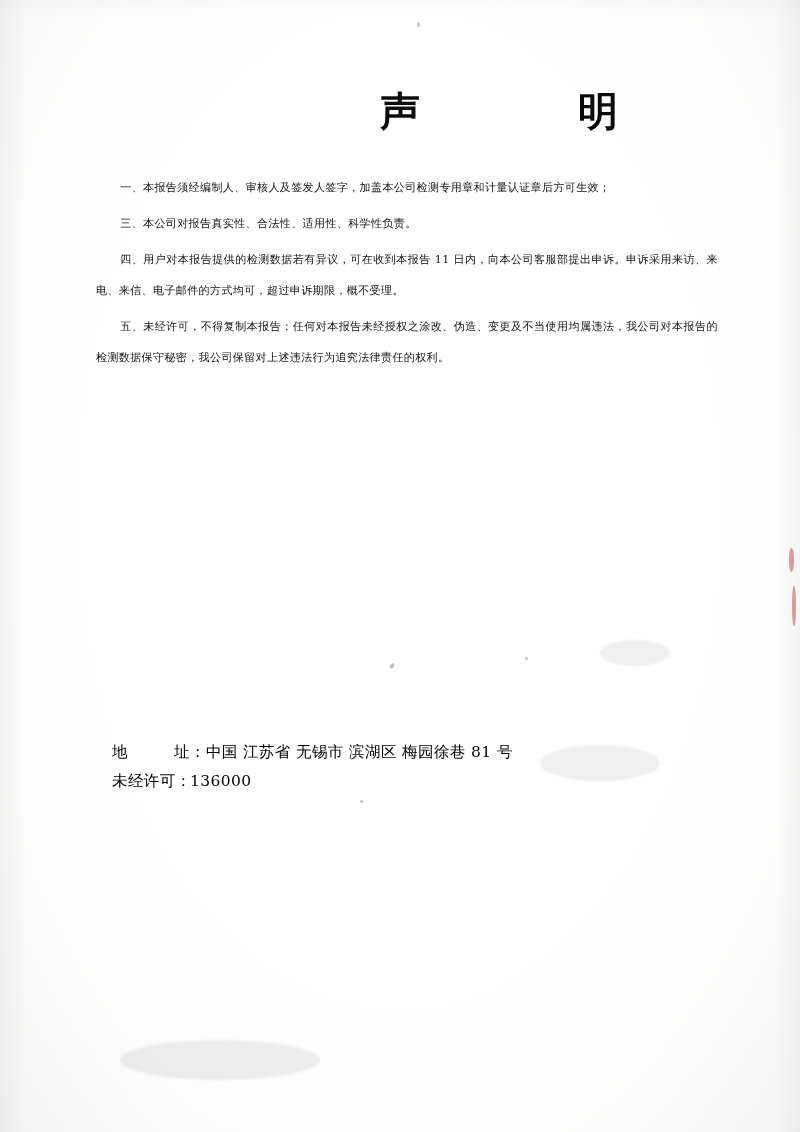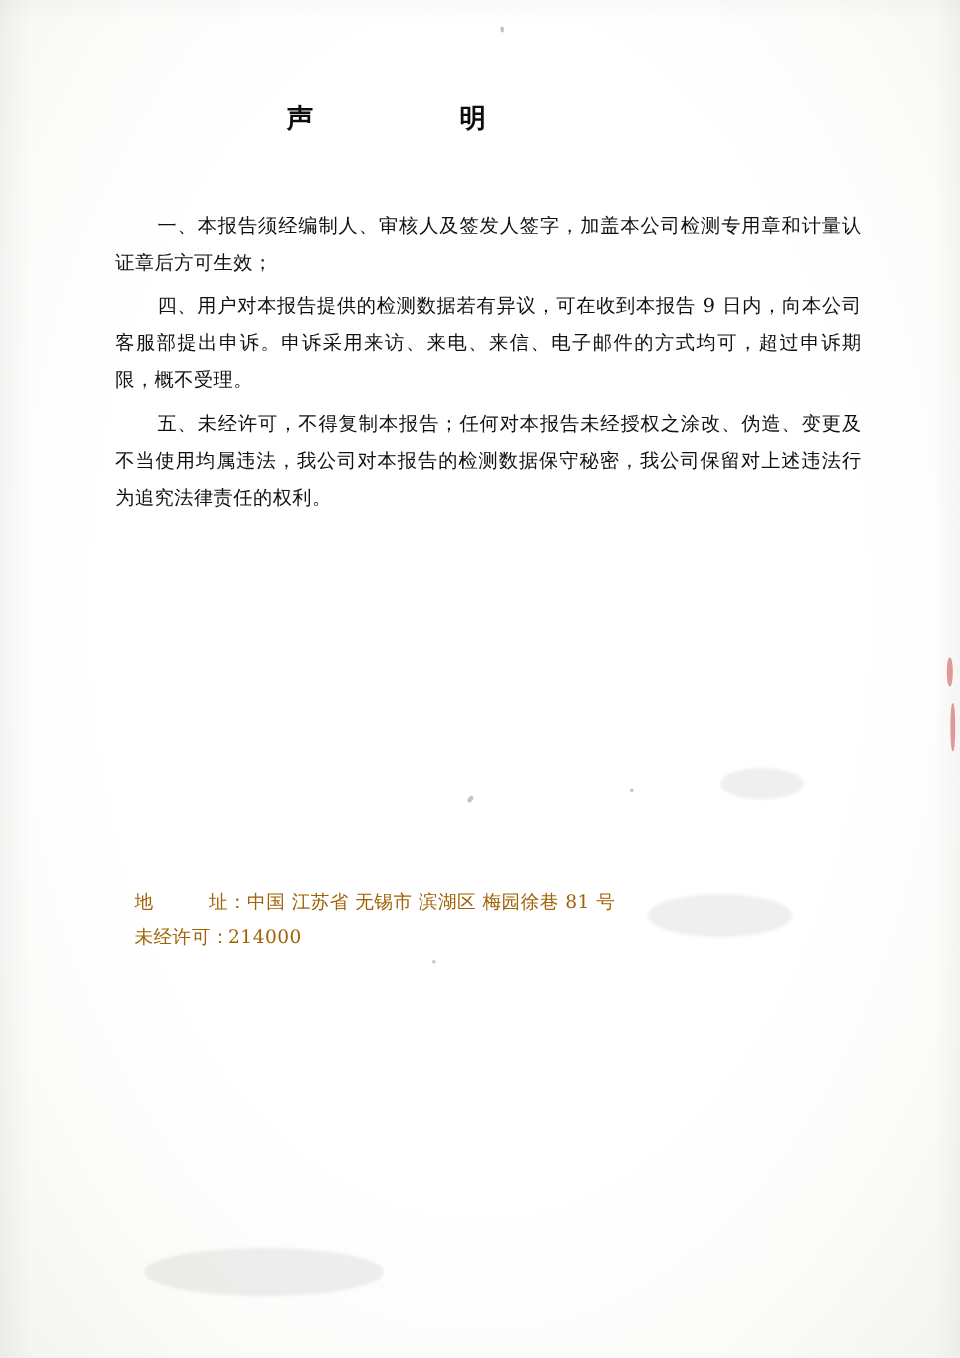--- a/index.html
+++ b/index.html
@@ -37,57 +37,57 @@
   .content {
     position: absolute;
     inset: 0;
   }
 
   .doc-title {
     position: absolute;
     top: 84px;
     left: 0;
     width: 644px;
-    text-align: center;
+    text-align: right;
     font-family: "DejaVu Serif", "Liberation Serif", serif;
     font-weight: bold;
-    font-size: 22px;
+    font-size: 40px;
     letter-spacing: 26px;
     text-indent: 26px;
     color: #0c0c0c;
   }
 
   .body-block {
     position: absolute;
     top: 172px;
     left: 96px;
     width: 622px;
   }
 
   .para {
-    font-size: 16px;
+    font-size: 11px;
     line-height: 31px;
     text-indent: 2.2em;
     text-align: justify;
     text-justify: inter-ideograph;
     margin: 0 0 5px 0;
     color: #101010;
     letter-spacing: 0.4px;
   }
 
   .contact-block {
     position: absolute;
     top: 738px;
     left: 112px;
     width: 560px;
   }
   .contact-row {
     font-size: 15.5px;
     line-height: 29px;
-    color: #a16207;
+    color: #000000;
     white-space: nowrap;
     letter-spacing: 0.4px;
   }
   .contact-label {
     display: inline-block;
     width: 78px;
   }
   .label-spaced {
     display: inline-block;
     width: 78px;
@@ -120,30 +120,31 @@
 <body>
 
 <div class="paper"></div>
 
 <div class="content">
 
   <div class="doc-title">声　　明</div>
 
   <div class="body-block">
     <p class="para">一、本报告须经编制人、审核人及签发人签字，加盖本公司检测专用章和计量认证章后方可生效；</p>
-    <p class="para">四、用户对本报告提供的检测数据若有异议，可在收到本报告 9 日内，向本公司客服部提出申诉。申诉采用来访、来电、来信、电子邮件的方式均可，超过申诉期限，概不受理。</p>
+    <p class="para">三、本公司对报告真实性、合法性、适用性、科学性负责。</p>
+    <p class="para">四、用户对本报告提供的检测数据若有异议，可在收到本报告 11 日内，向本公司客服部提出申诉。申诉采用来访、来电、来信、电子邮件的方式均可，超过申诉期限，概不受理。</p>
     <p class="para">五、未经许可，不得复制本报告；任何对本报告未经授权之涂改、伪造、变更及不当使用均属违法，我公司对本报告的检测数据保守秘密，我公司保留对上述违法行为追究法律责任的权利。</p>
   </div>
 
   <div class="contact-block">
     <div class="contact-row">
       <span class="label-spaced">地址</span><span>：</span><span>中国 江苏省 无锡市 滨湖区  梅园徐巷 81 号</span>
     </div>
     <div class="contact-row">
-      <span class="contact-label">未经许可：</span><span>214000</span>
+      <span class="contact-label">未经许可：</span><span>136000</span>
     </div>
   </div>
 
   <span class="speck" style="left:417px; top:22px; width:3px; height:5px;"></span>
   <span class="speck" style="left:390px; top:663px; width:4px; height:6px; transform:rotate(35deg);"></span>
   <span class="speck" style="left:525px; top:657px; width:3px; height:3px;"></span>
   <span class="speck" style="left:360px; top:800px; width:3px; height:3px;"></span>
   <span class="red-mark" style="left:789px; top:548px; width:5px; height:24px;"></span>
   <span class="red-mark" style="left:792px; top:586px; width:4px; height:40px;"></span>
   <span class="smudge" style="left:600px; top:640px; width:70px; height:26px;"></span>

